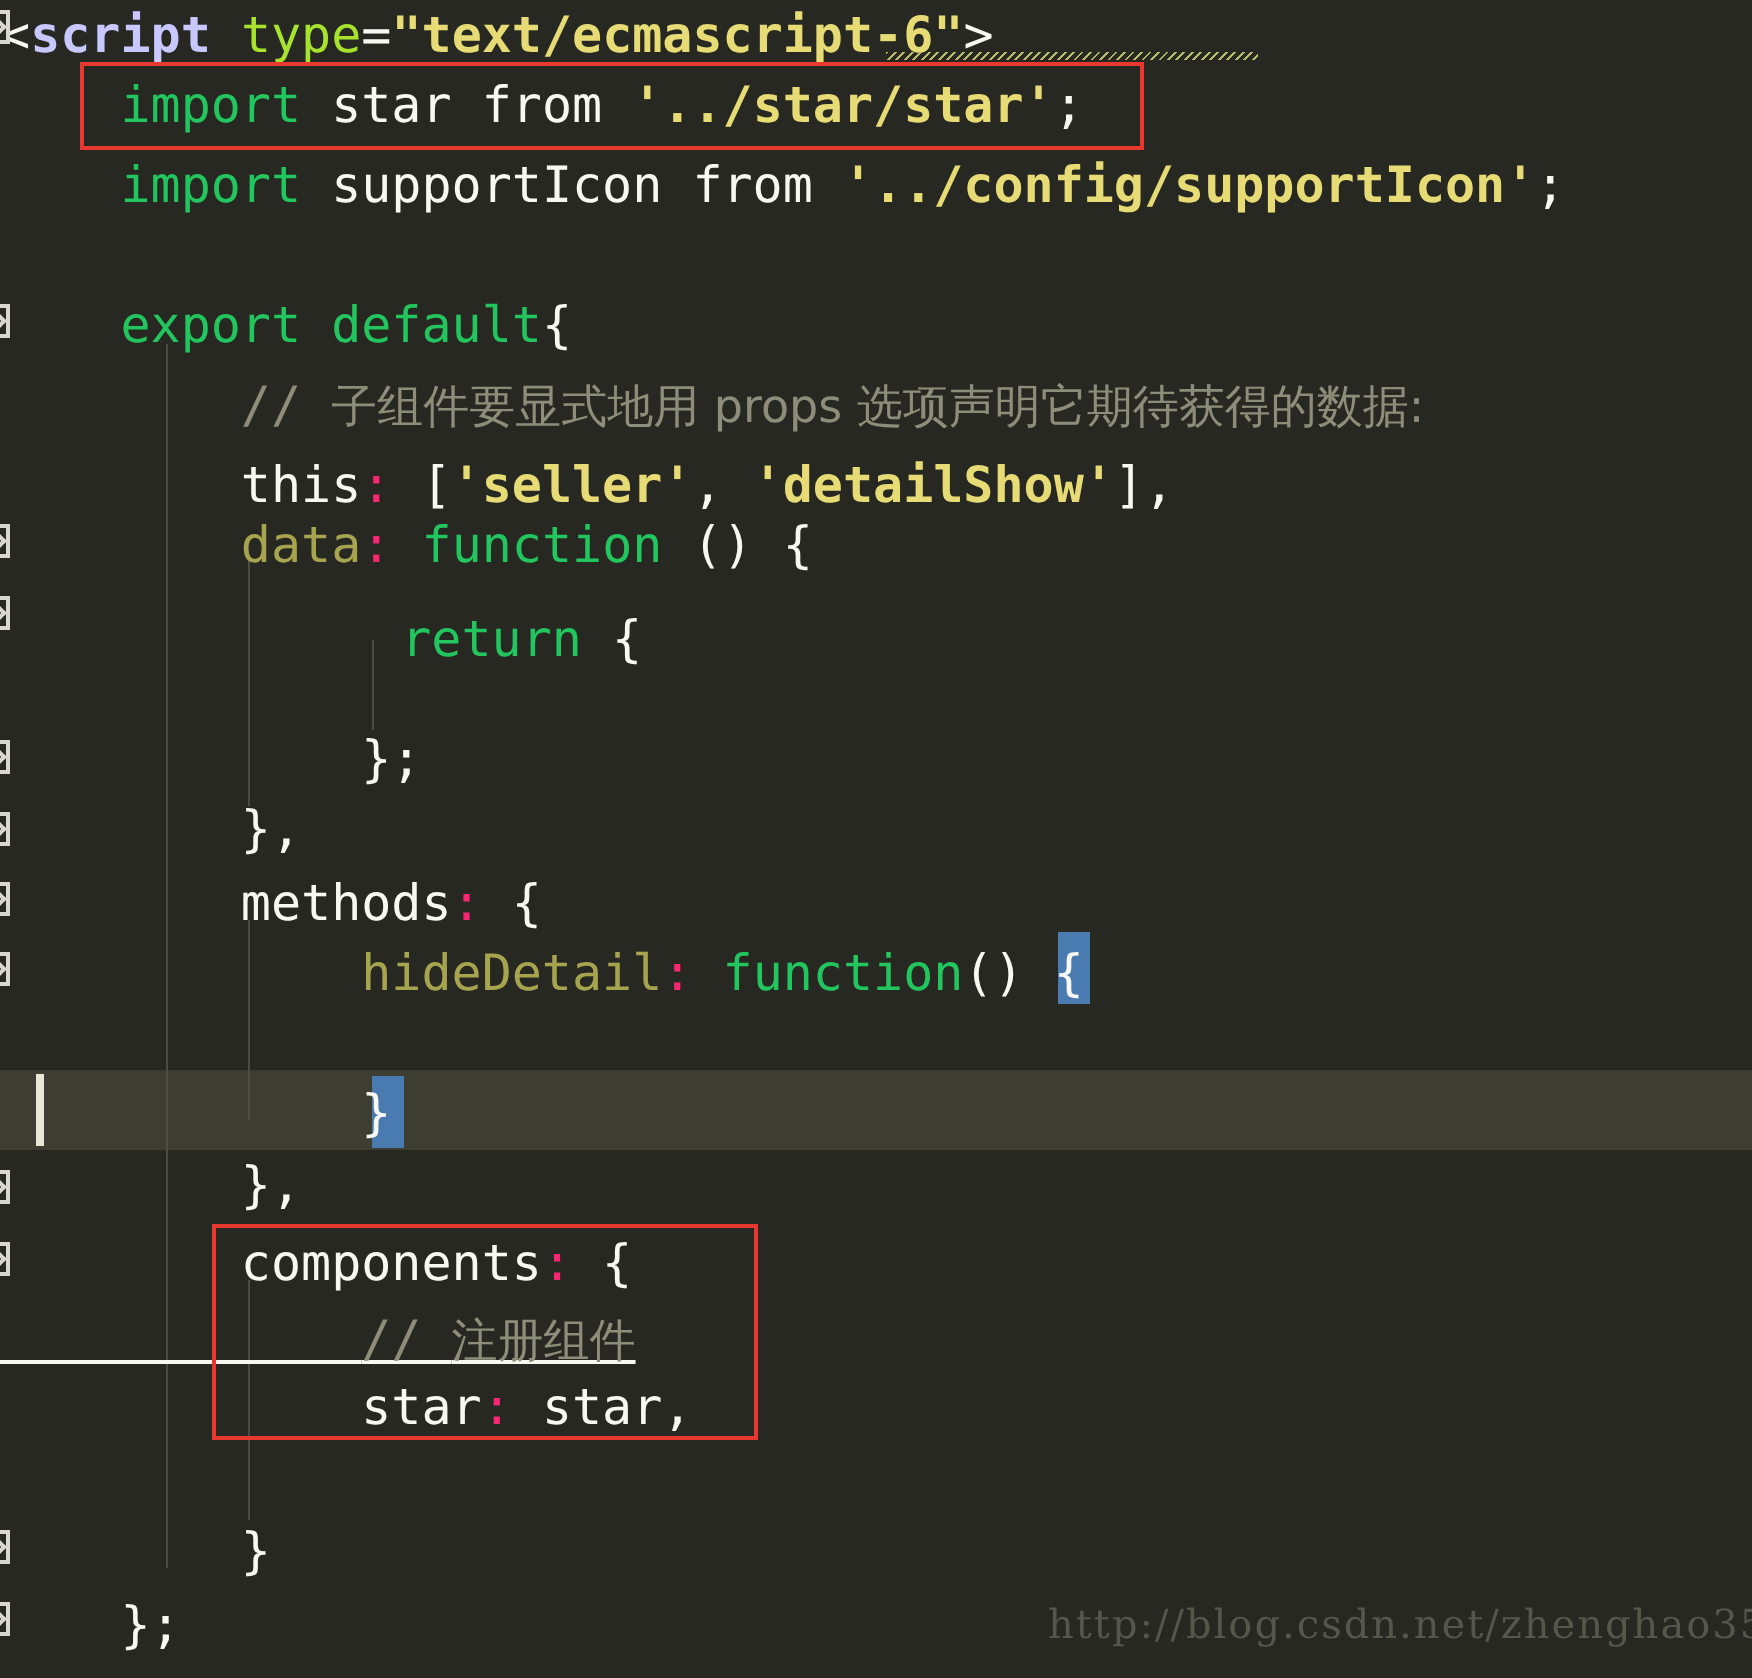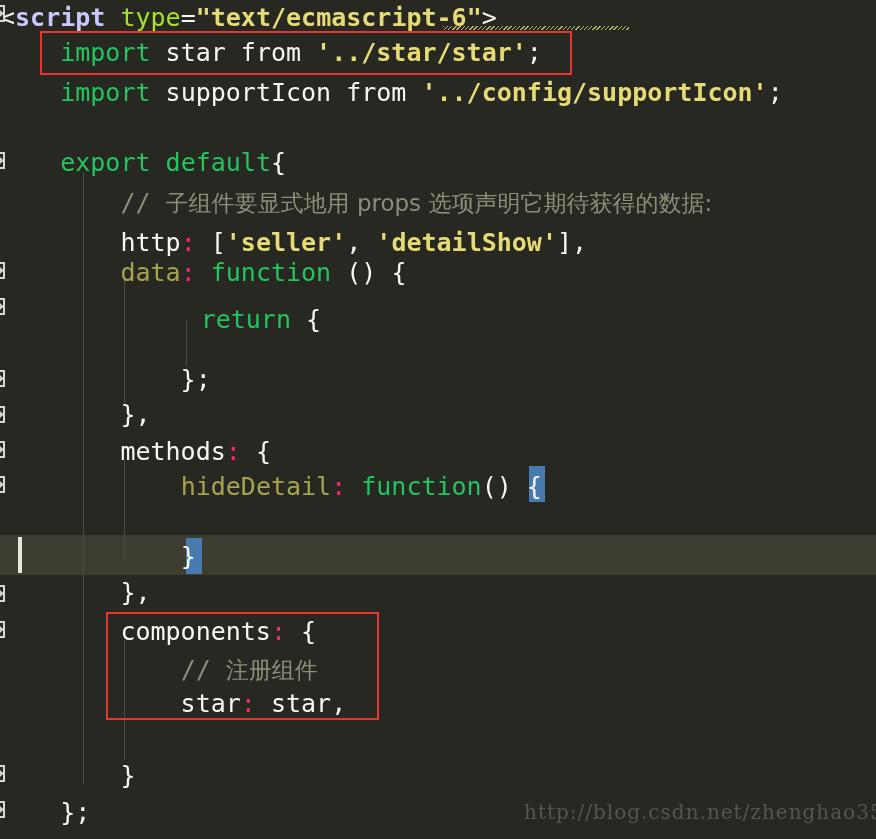--- a/index.html
+++ b/index.html
@@ -177,21 +177,21 @@
     <div class="line" style="top:33px;"><span class="t-plain">    </span><span class="t-kw">import</span><span class="t-plain"> star from </span><span class="t-str">'../star/star'</span><span class="t-plain">;</span></div>
 
     <div class="line" style="top:73px;"><span class="t-plain">    </span><span class="t-kw">import</span><span class="t-plain"> supportIcon from </span><span class="t-str">'../config/supportIcon'</span><span class="t-plain">;</span></div>
 
     <div class="line" style="top:113px;"></div>
 
     <div class="line" style="top:143px;"><span class="t-plain">    </span><span class="t-kw">export default</span><span class="t-punct">{</span></div>
 
     <div class="line" style="top:183px;"><span class="t-plain">        </span><span class="t-cmt">// </span><span class="t-cmt-cn">子组件要显式地用 props 选项声明它期待获得的数据:</span></div>
 
-    <div class="line" style="top:223px;"><span class="t-plain">        http</span><span class="t-colon">:</span><span class="t-plain"> [</span><span class="t-str">'seller'</span><span class="t-plain">, </span><span class="t-str">'detailShow'</span><span class="t-plain">],</span></div>
+    <div class="line" style="top:223px;"><span class="t-plain">        this</span><span class="t-colon">:</span><span class="t-plain"> [</span><span class="t-str">'seller'</span><span class="t-plain">, </span><span class="t-str">'detailShow'</span><span class="t-plain">],</span></div>
 
     <div class="line" style="top:253px;"><span class="t-plain">        </span><span class="t-prop">data</span><span class="t-colon">:</span><span class="t-plain"> </span><span class="t-kw">function</span><span class="t-plain"> () {</span></div>
 
     <div class="line" style="top:300px;margin-left:20px;"><span class="t-plain">            </span><span class="t-kw">return</span><span class="t-plain"> {</span></div>
 
 
     <div class="line" style="top:360px;"><span class="t-plain">            };</span></div>
 
     <div class="line" style="top:395px;"><span class="t-plain">        },</span></div>
 
@@ -199,21 +199,21 @@
 
     <div class="line" style="top:467px;"><span class="t-plain">            </span><span class="t-prop">hideDetail</span><span class="t-colon">:</span><span class="t-plain"> </span><span class="t-kw">function</span><span class="t-plain">() </span><span class="t-plain">{</span></div>
 
 
     <div class="line" style="top:537px;"><span class="t-plain">            </span><span class="t-plain">}</span></div>
 
     <div class="line" style="top:573px;"><span class="t-plain">        },</span></div>
 
     <div class="line" style="top:612px;"><span class="t-plain">        components</span><span class="t-colon">:</span><span class="t-plain"> {</span></div>
 
-    <div class="line" style="top:650px;"><span class="t-plain">            </span><span class="t-cmt">// </span><span class="t-cmt-cn">注册组件</span></div>
+    <div class="line" style="top:650px;text-decoration:underline;"><span class="t-plain">            </span><span class="t-cmt">// </span><span class="t-cmt-cn">注册组件</span></div>
 
     <div class="line" style="top:684px;"><span class="t-plain">            star</span><span class="t-colon">:</span><span class="t-plain"> star,</span></div>
 
 
     <div class="line" style="top:756px;"><span class="t-plain">        }</span></div>
 
     <div class="line" style="top:793px;"><span class="t-plain">    };</span></div>
 
   </div>
 

